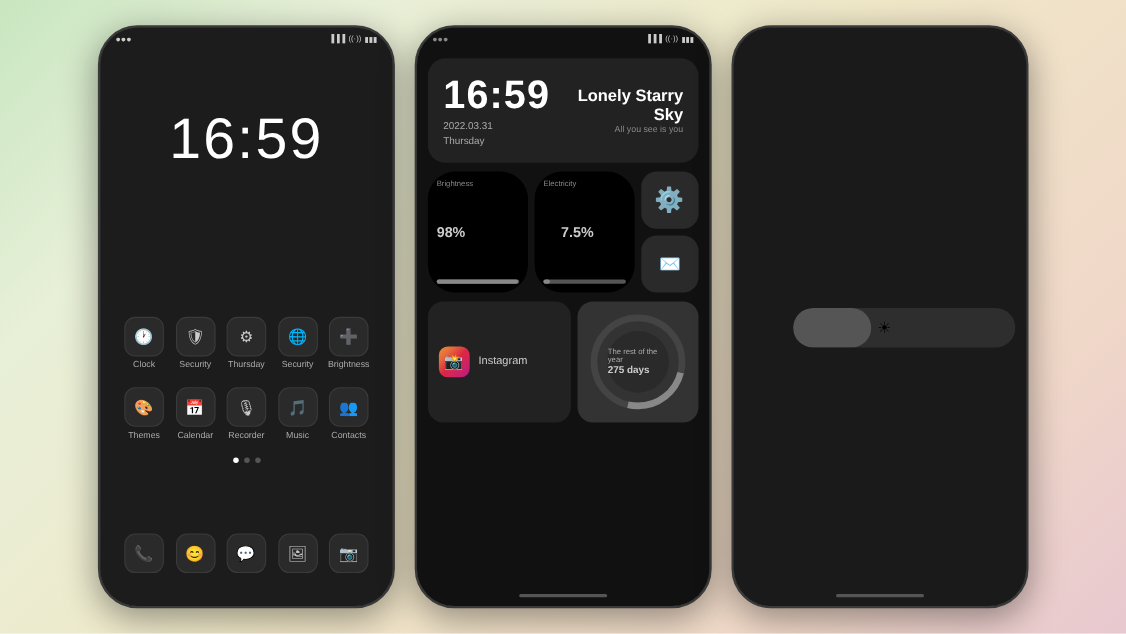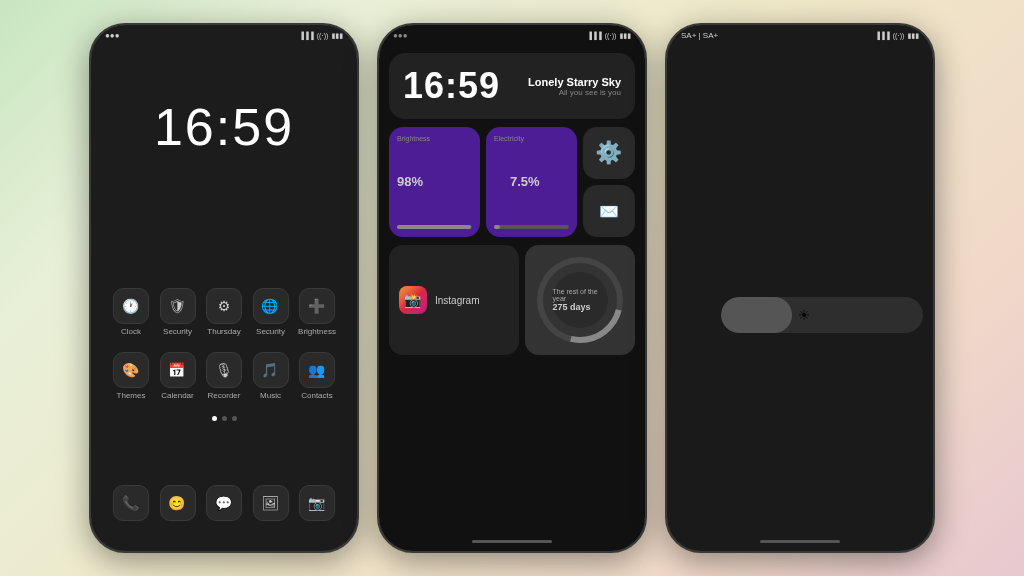--- a/index.html
+++ b/index.html
@@ -156,24 +156,23 @@
     }
     .widget-date-info {
       font-size: 9px;
       color: #aaa;
       line-height: 1.6;
     }
     .widget-quote {
       text-align: right;
     }
     .widget-quote .title {
-      font-size: 11px;
+      font-size: 15px;
       color: #fff;
       font-weight: 600;
-      text-align: center;
     }
     .widget-quote .sub {
       font-size: 8px;
       color: #888;
     }
 
     .row2-widgets {
       display: flex;
       gap: 6px;
       margin-bottom: 8px;
@@ -197,22 +196,22 @@
       align-items: center;
       justify-content: center;
       font-size: 16px;
     }
     .row3-widgets {
       display: flex;
       gap: 6px;
       margin-bottom: 8px;
     }
     .brightness-widget {
-      background: #4c1d95;
-      border-radius: 14px;
+      background: #000000;
+      border-radius: 25px;
       padding: 8px;
       flex: 1;
       min-height: 45px;
       display: flex;
       flex-direction: column;
       justify-content: space-between;
     }
     .widget-bar {
       height: 4px;
       background: #555;
@@ -482,20 +481,24 @@
         <span>((·))</span>
         <span>▮▮▮</span>
       </div>
     </div>
 
     <div class="widget-area">
 
       <div class="clock-widget">
         <div>
           <div class="widget-time">16:59</div>
+          <div class="widget-date-info">
+            <span>2022.03.31</span><br>
+            <span>Thursday</span>
+          </div>
         </div>
         <div class="widget-quote">
           <div class="title">Lonely Starry Sky</div>
           <div class="sub">All you see is you</div>
         </div>
       </div>
 
       <div class="row2-widgets">
         <div style="display:flex; gap:6px; flex:1;">
           <div class="brightness-widget">
@@ -544,28 +547,20 @@
       </div>
     </div>
     <div class="home-indicator"></div>
   </div>
 </div>
 
 <div class="phone">
   <div class="phone-screen">
     <div class="phone3-bg"></div>
 
-    <div class="status-bar">
-      <span class="time-small">SA+ | SA+</span>
-      <div class="status-icons">
-        <span>▐▐▐</span>
-        <span>((·))</span>
-        <span>▮▮▮</span>
-      </div>
-    </div>
 
     <div class="cc-header">
       <div class="cc-time">16:59</div>
       <div class="cc-date-row">
         <span class="cc-date">Thursday, March 31</span>
         <div class="cc-icons-row">
           <span class="cc-icon-sm">⚙</span>
           <span class="cc-icon-sm">✎</span>
         </div>
       </div>

